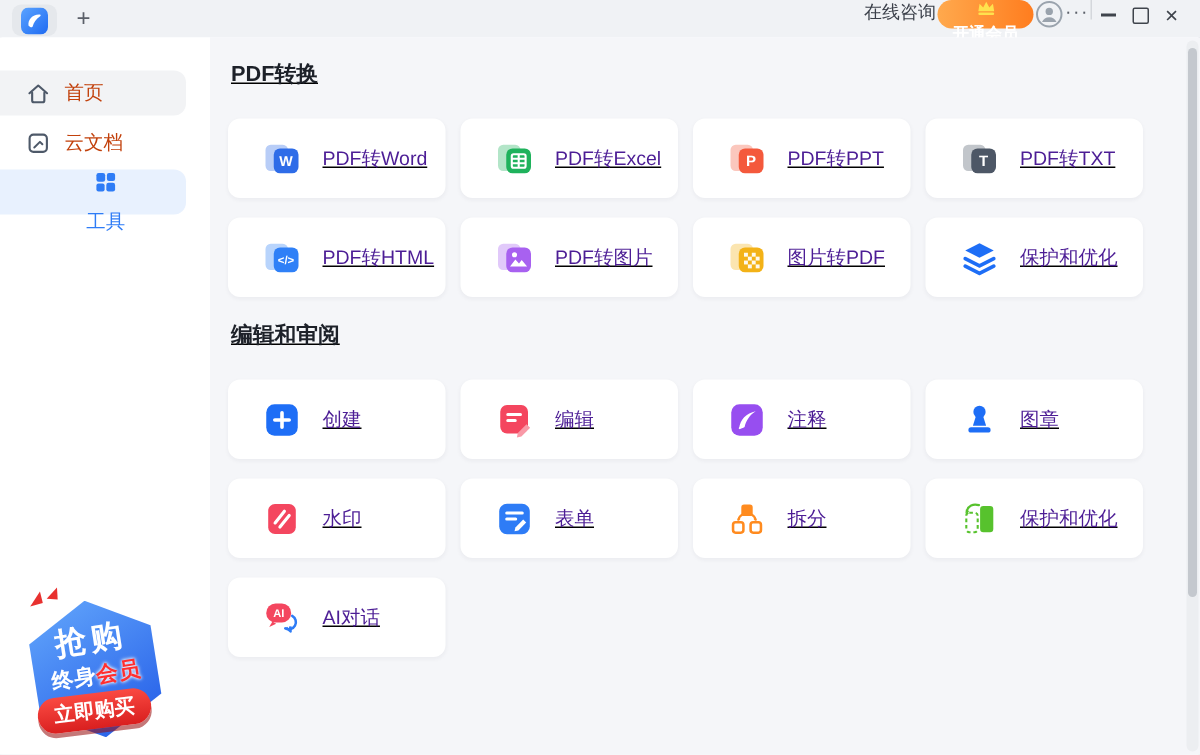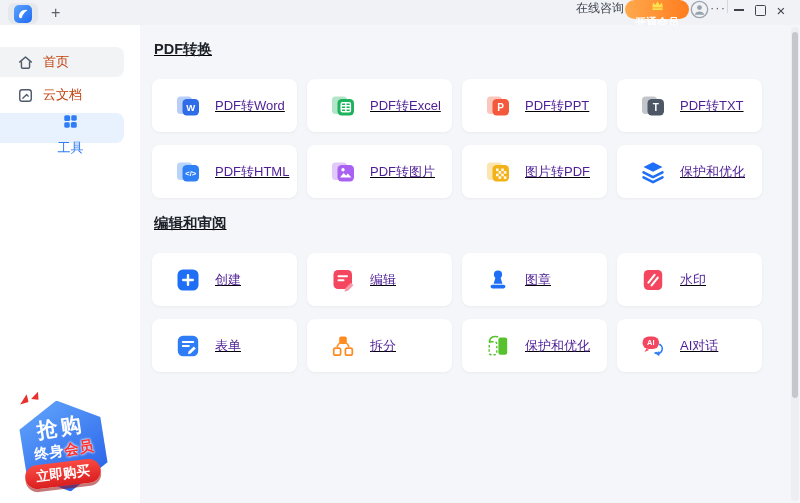--- a/index.html
+++ b/index.html
@@ -276,20 +276,30 @@
                     <rect x="3.5" y="3" width="18.5" height="19" rx="4.5" fill="#f4465f"></rect>
                     <path d="M8.5 9.3 h8.5 M8.5 13.3 h5" stroke="#fff" stroke-width="2" stroke-linecap="round"></path>
                     <path d="M15.2 21.6 l5.8-5.8 2.4 2.4 -5.8 5.8 -3 .6 z" fill="rgb(249,153,167)"></path>
                   </svg>
                 </span>
                 <span class="lbl">编辑</span>
               </div>
               <div class="card">
                 <span class="ticon">
                   <svg viewBox="0 0 26 26" width="26" height="26">
+                    <rect x="2.5" y="2.5" width="21" height="21" rx="5.5" fill="#974ef0"></rect>
+                    <path d="M7.8 18.8 C8.2 12.8 12.6 8.4 18.8 7.2 C14.8 9.8 12.6 13 11.4 17.6 C10.3 18.4 9 18.8 7.8 18.8 Z" fill="#fff"></path>
+                    <path d="M7.8 18.8 L11 14.8" stroke="#fff" stroke-width="1.1"></path>
+                  </svg>
+                </span>
+                <span class="lbl">注释</span>
+              </div>
+              <div class="card">
+                <span class="ticon">
+                  <svg viewBox="0 0 26 26" width="26" height="26">
                     <g fill="#1e6ef6">
                       <circle cx="13" cy="7.6" r="4.1"></circle>
                       <path d="M10.5 10.6 h5 l1.9 6.2 h-8.8 z"></path>
                       <rect x="5.6" y="17.8" width="14.8" height="3.6" rx="1.8"></rect>
                     </g>
                   </svg>
                 </span>
                 <span class="lbl">图章</span>
               </div>
               <div class="card">

